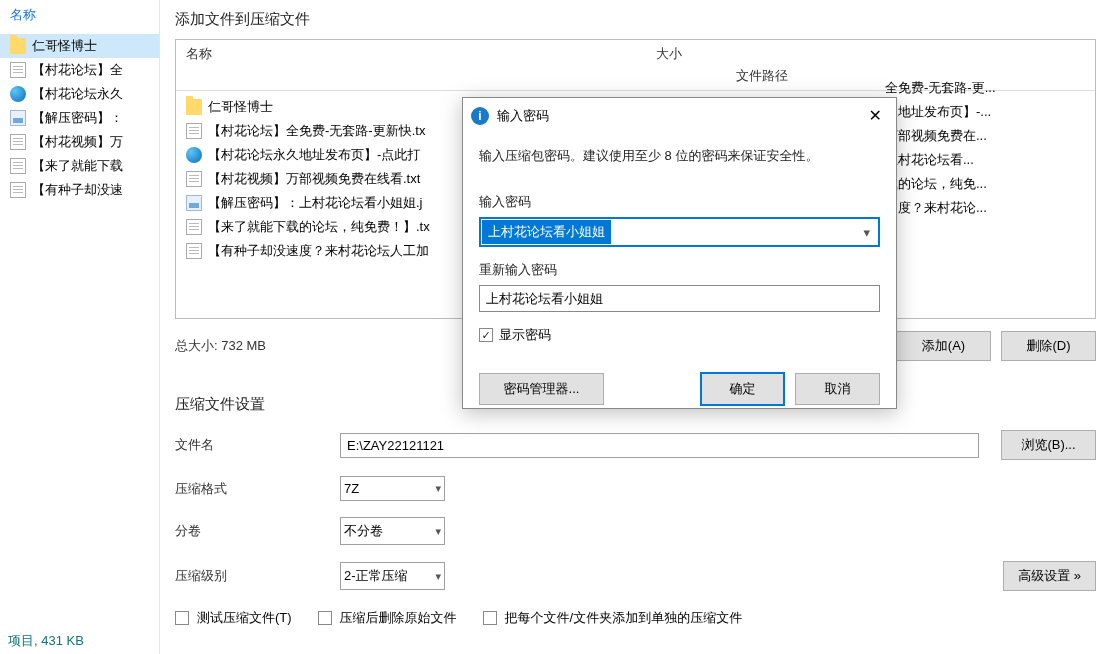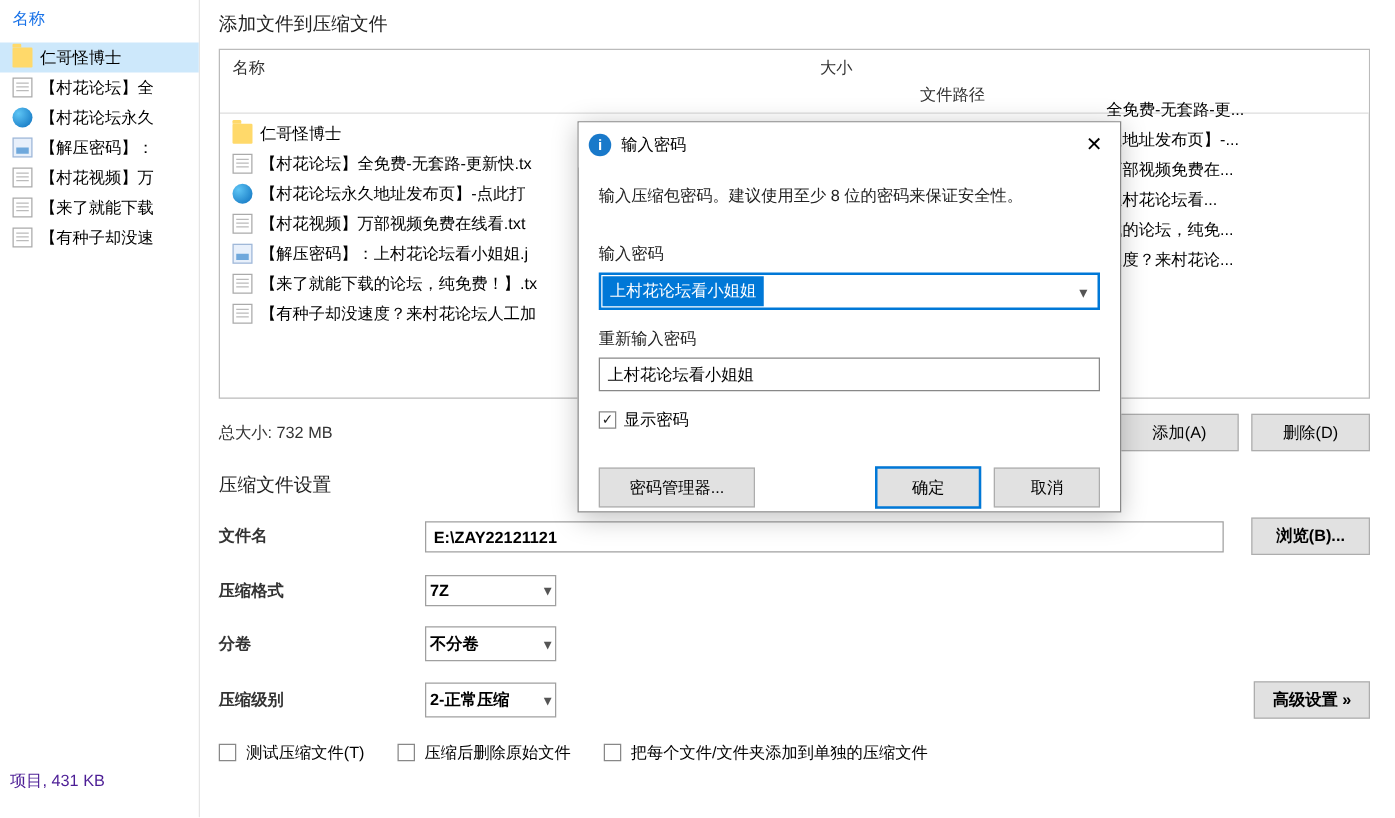--- a/index.html
+++ b/index.html
@@ -30,32 +30,32 @@
 .list-row { display:flex; }
 .list-row .cell-name { display:flex; align-items:center; gap:6px; padding:3px 10px; width:470px; white-space:nowrap; overflow:hidden; }
 .path-col { position:absolute; right:10px; top:30px; width:200px; }
 .path-col div { padding:3px 0; white-space:nowrap; overflow:hidden; text-overflow:ellipsis; }
 
 .total-row { display:flex; justify-content:space-between; align-items:center; margin-top:12px; }
 .total-label { color:#333; }
 .btn-row { display:flex; gap:10px; }
 .btn { background:#e1e1e1; border:1px solid #adadad; padding:5px 0; width:95px; text-align:center; cursor:default; }
 
-.settings-title { margin-top:18px; font-size:15px; color:#222; }
-.form-row { display:flex; align-items:center; margin-top:16px; gap:10px;font-weight:bold; }
+.settings-title { margin-top:34px; font-size:15px; color:#222; }
+.form-row { display:flex; align-items:center; margin-top:16px; gap:10px; }
 .form-label { width:155px; color:#333; }
 .text-input { border:1px solid #a0a0a0; padding:4px 6px; background:#fff; flex:1; }
 .select { border:1px solid #a0a0a0; padding:4px 3px; background:#fff; width:105px; display:flex; justify-content:space-between; align-items:center; }
 .select::after { content:"▾"; color:#555; font-size:11px; }
 .browse-btn { width:95px; background:#e1e1e1; border:1px solid #adadad; padding:5px 0; text-align:center; margin-left:12px; }
 .adv-btn { margin-left:auto; background:#e1e1e1; border:1px solid #adadad; padding:5px 14px; }
 .check-row { display:flex; gap:26px; margin-top:18px; align-items:center; }
 .check-item { display:flex; align-items:center; gap:8px; }
 .checkbox { width:14px; height:14px; border:1px solid #888; background:#fff; }
-.status-bar { position:absolute; bottom:16px; left:0; padding:4px 8px; color:#4c1d95; }
+.status-bar { position:absolute; bottom:0; left:0; padding:4px 8px; color:#0f766e; }
 
 
 .dialog { position:absolute; left:462px; top:97px; width:435px; background:#fff; border:1px solid #888; box-shadow:0 4px 20px rgba(0,0,0,0.25); z-index:100; }
 .dlg-title { display:flex; align-items:center; justify-content:space-between; padding:6px 8px; background:#fff; }
 .dlg-title-left { display:flex; align-items:center; gap:8px; }
 .info-icon { width:18px; height:18px; border-radius:50%; background:#1979ca; color:#fff; display:flex; align-items:center; justify-content:center; font-size:12px; font-weight:bold; }
 .close-x { font-size:16px; padding:2px 6px; cursor:default; }
 .dlg-body { padding:14px 16px 2px; }
 .dlg-text { margin-bottom:28px; color:#222; }
 .dlg-label { margin-bottom:6px; color:#222; }

